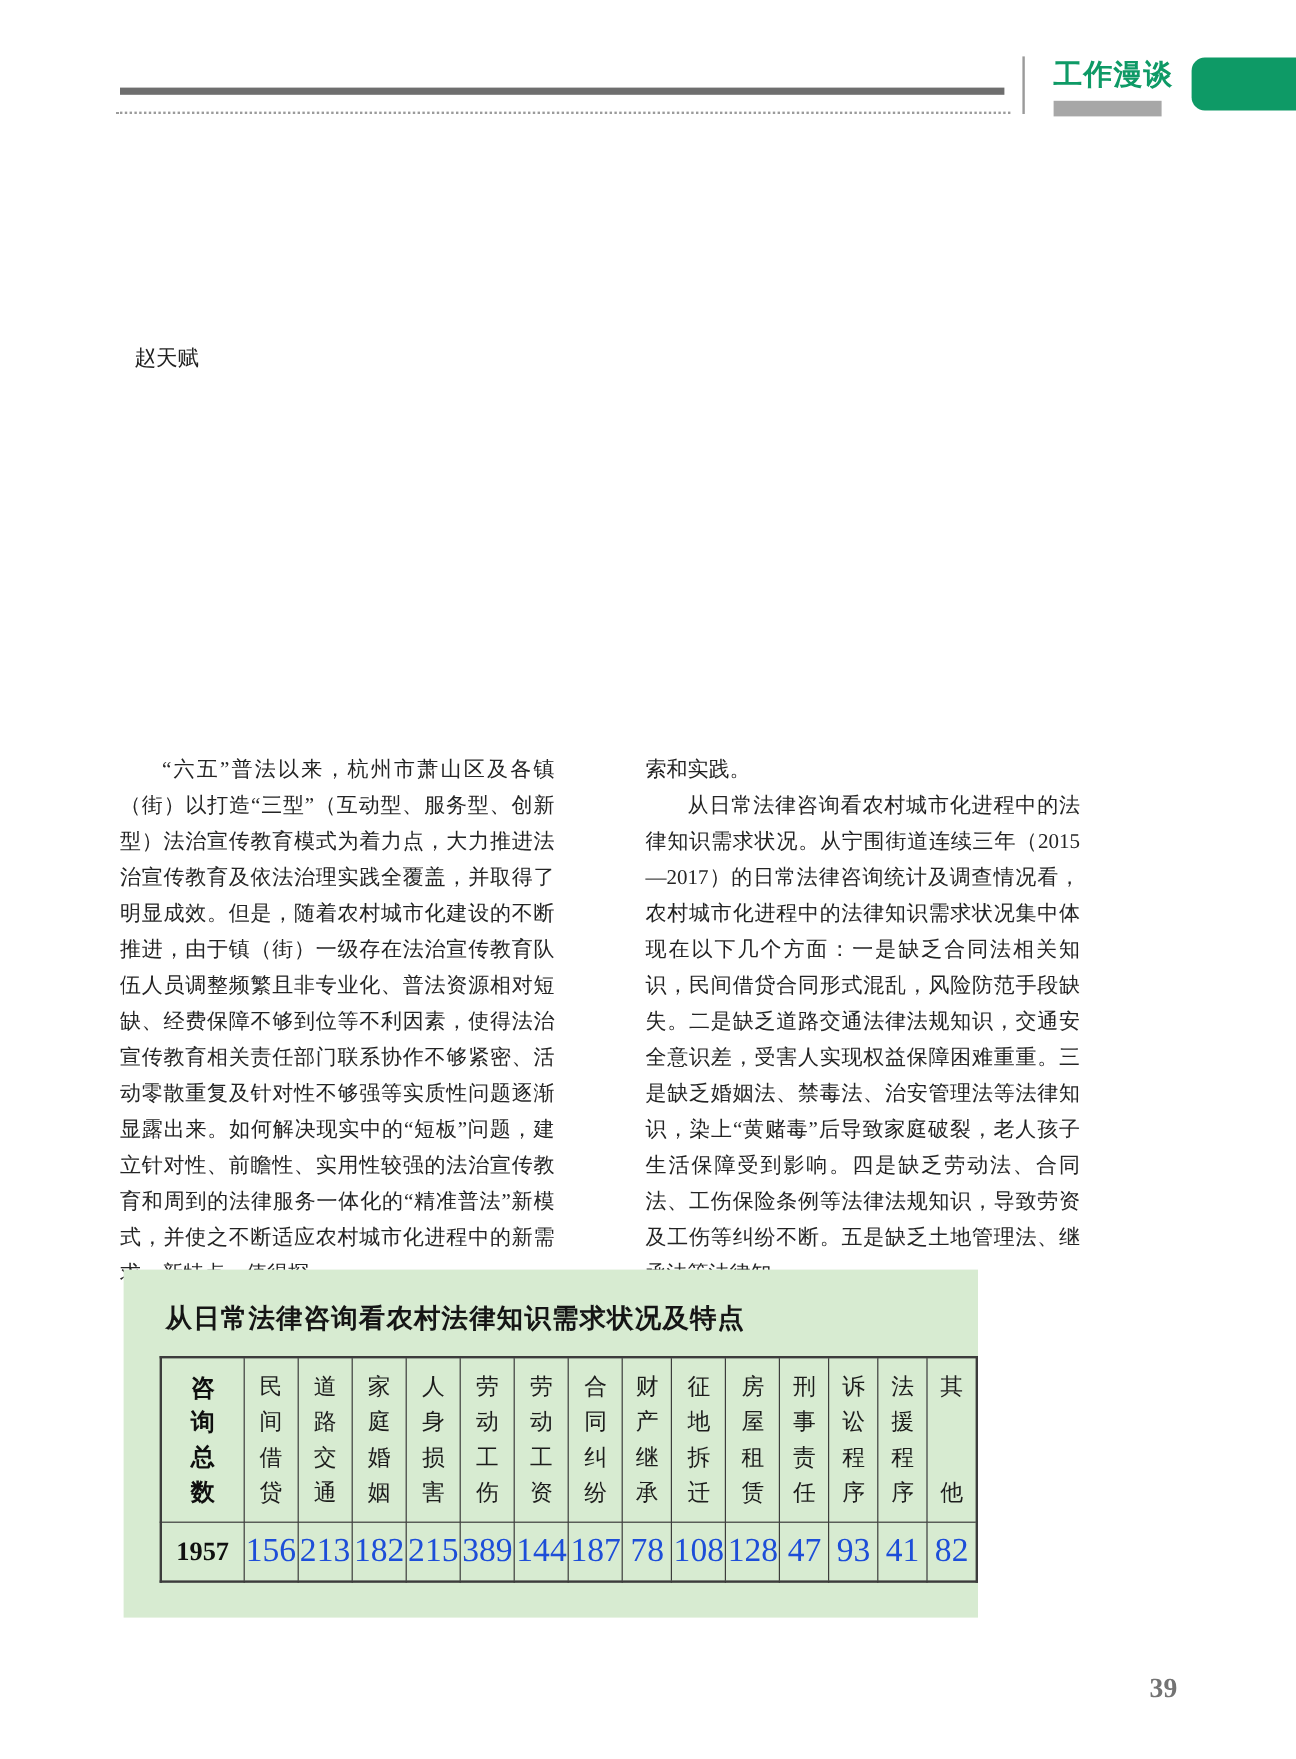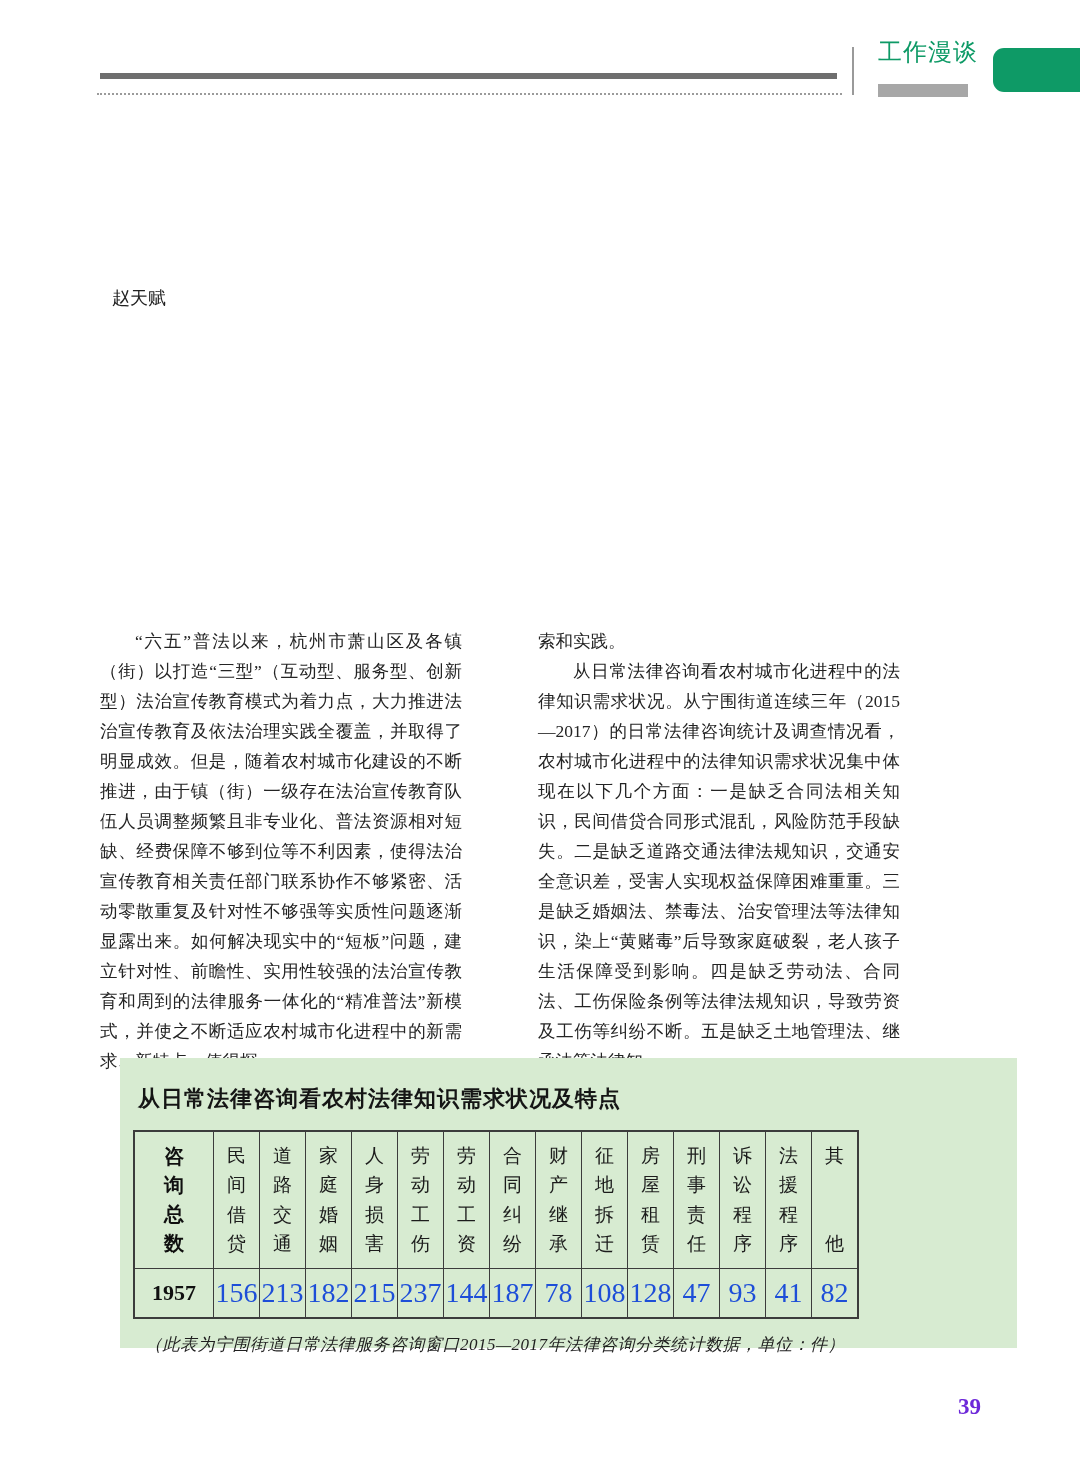--- a/index.html
+++ b/index.html
@@ -3,55 +3,55 @@
 <meta charset="utf-8">
 <style>
   html,body{margin:0;padding:0;}
   body{background:#e8e8e8;font-family:"Liberation Serif","DejaVu Serif",serif;}
   .page{position:relative;width:1080px;height:1466px;background:#ffffff;margin:0 auto;overflow:hidden;color:#1e1e1e;}
 
   
   .rule-thick{position:absolute;left:100px;top:73px;width:737px;height:6px;background:#6e6e6e;}
   .rule-dotted{position:absolute;left:97px;top:93px;width:745px;height:0;border-top:2px dotted #9b9b9b;}
   .v-divider{position:absolute;left:852px;top:47px;width:2px;height:48px;background:#9a9a9a;}
-  .section-label{position:absolute;left:878px;top:36px;font-family:"Liberation Sans","DejaVu Sans",sans-serif;
-    font-weight:normal;font-size:24px;letter-spacing:1px;color:#0e9a66;}
+  .section-label{position:absolute;left:878px;top:46px;font-family:"Liberation Sans","DejaVu Sans",sans-serif;
+    font-weight:bold;font-size:24px;letter-spacing:1px;color:#0e9a66;}
   .gray-bar{position:absolute;left:878px;top:84px;width:90px;height:13px;background:#a7a7a7;}
   .green-tab{position:absolute;left:993px;top:48px;width:87px;height:44px;background:#0e9a66;border-radius:11px 0 0 11px;}
 
   
   .article-title{position:absolute;left:99px;top:192px;width:870px;font-family:"Liberation Sans","DejaVu Sans",sans-serif;
     font-weight:bold;font-size:53px;letter-spacing:2px;color:#141414;white-space:nowrap;}
   .article-author{position:absolute;left:112px;top:286px;font-family:Liberation Serif, serif;
     font-size:18px;color:#222;}
 
   
   .col{position:absolute;top:626px;font-size:17.5px;line-height:30px;text-align:justify;color:#242424;}
   .col p{margin:0;}
   .col-left{left:100px;width:362px;}
   .col-right{left:498px;width:362px;margin-left:40px;}
   .indent{text-indent:2em;}
 
   
-  .panel{position:absolute;left:120px;top:1058px;width:897px;height:290px;background:#d7ebd1;box-sizing:border-box;padding:26px 0 0 13px;}
+  .panel{position:absolute;left:103px;top:1058px;width:712px;height:290px;background:#d7ebd1;box-sizing:border-box;padding:26px 0 0 30px;}
   .panel-title{font-family:"Liberation Sans","DejaVu Sans",sans-serif;font-weight:bold;font-size:22px;
     color:#151515;margin:0 0 16px 5px;letter-spacing:1px;}
   table.stats{border-collapse:collapse;table-layout:fixed;}
   table.stats th,table.stats td{border:1px solid #3c3c3c;padding:0;text-align:center;vertical-align:middle;background:transparent;}
   table.stats{border:2px solid #3c3c3c;}
   table.stats th{width:45px;height:136px;font-weight:normal;}
   table.stats td{width:45px;height:48px;font-size:28px;color:#1d4ed8;}
   table.stats th.first,table.stats td.first{width:78px;}
   table.stats td.first{font-weight:bold;font-size:22px;color:#101010;}
   .vcell{display:flex;flex-direction:column;justify-content:space-between;align-items:center;height:114px;margin:11px auto;font-size:19px;color:#1c1c1c;}
   .vcell.bold{font-family:"Liberation Sans","DejaVu Sans",sans-serif;font-weight:bold;font-size:20px;color:#0f0f0f;}
   .panel-caption{font-style:italic;font-size:17px;color:#1f1f1f;margin:14px 0 0 12px;letter-spacing:0.5px;}
 
   
-  .page-number{position:absolute;left:958px;top:1394px;font-weight:bold;font-size:23px;color:#6d28d9;}
+  .page-number{position:absolute;left:958px;top:1394px;font-weight:bold;font-size:23px;color:#737373;}
 </style>
 </head>
 <body>
 
 <div class="page">
 
   <div class="rule-thick"></div>
   <div class="rule-dotted"></div>
   <div class="v-divider"></div>
   <div class="section-label">工作漫谈</div>
@@ -192,31 +192,30 @@
                 <span>他</span>
               </div>
             </th>
           </tr>
         <tr>
             <td class="first">1957</td>
             <td>156</td>
             <td>213</td>
             <td>182</td>
             <td>215</td>
-            <td>237</td>
+            <td>389</td>
             <td>144</td>
             <td>187</td>
             <td>78</td>
             <td>108</td>
             <td>128</td>
             <td>47</td>
             <td>93</td>
             <td>41</td>
             <td>82</td>
           </tr>
       </tbody>
     </table>
-    <p class="panel-caption">（此表为宁围街道日常法律服务咨询窗口2015—2017年法律咨询分类统计数据，单位：件）</p>
   </div>
 
   <div class="page-number">39</div>
 
 </div>
 
 </body></html>

